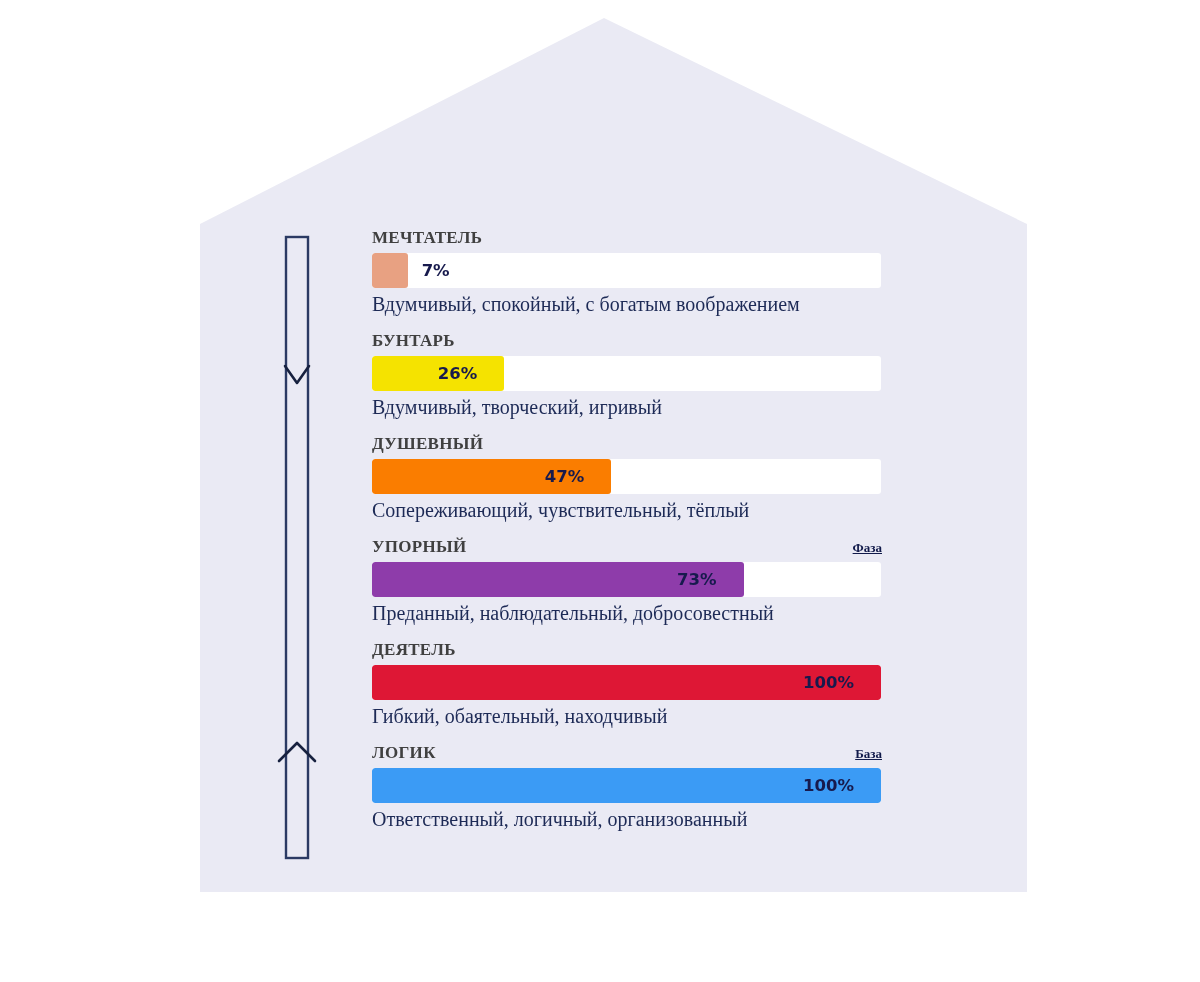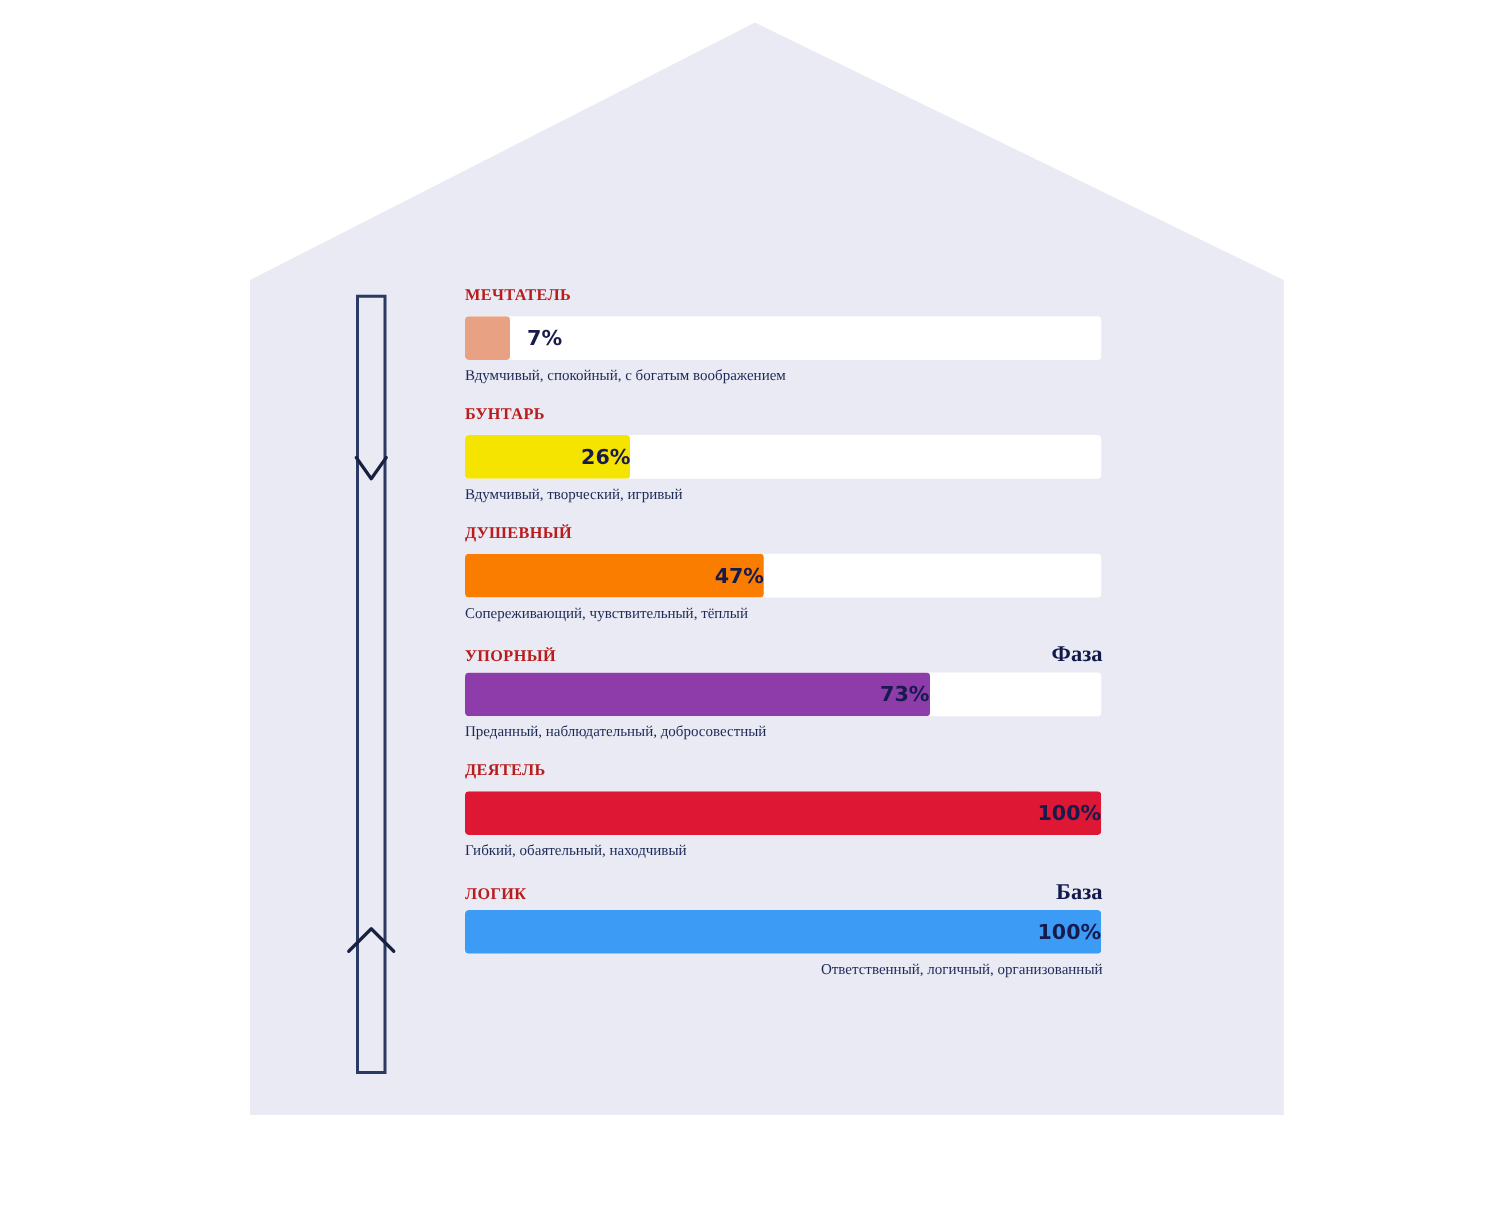--- a/index.html
+++ b/index.html
@@ -39,45 +39,46 @@
     position: absolute;
     left: 372px;
     top: 228px;
     width: 510px;
   }
 
   .row {
     position: relative;
     margin-bottom: 15px;
   }
-  .row:last-child { margin-bottom: 0; text-align: right; }
+  .row:last-child { margin-bottom: 0; }
 
   .row-head {
     display: flex;
     align-items: baseline;
     justify-content: space-between;
     height: 22px;
   }
 
   .row-title {
     font-family: "Liberation Serif", serif;
     font-weight: bold;
+    font-size: 17px;
+    letter-spacing: 0.3px;
+    color: #404040;
+    text-transform: uppercase;
+    white-space: nowrap;
+  }
+
+  .row-tag {
+    font-family: "Liberation Serif", serif;
+    font-weight: bold;
     font-size: 13px;
-    letter-spacing: 0.3px;
-    color: #b91c1c;
-    text-transform: uppercase;
-    white-space: nowrap;
-  }
-
-  .row-tag {
-    font-family: "Liberation Serif", serif;
-    font-weight: bold;
-    font-size: 18px;
     color: #111a4a;
     white-space: nowrap;
+    text-decoration: underline;
   }
   .row-tag.empty { visibility: hidden; }
 
   .track {
     position: relative;
     width: 509px;
     height: 35px;
     background: #ffffff;
     border-radius: 3px;
     margin-top: 3px;
@@ -93,35 +94,35 @@
     display: flex;
     align-items: center;
     justify-content: flex-end;
   }
 
   .fill-value {
     font-family: "DejaVu Sans", sans-serif;
     font-weight: bold;
     font-size: 16.5px;
     color: #171a4d;
-    padding-right: 0;
+    padding-right: 27px;
     white-space: nowrap;
   }
   
   .fill.tiny { overflow: visible; }
   .fill.tiny .fill-value {
     position: absolute;
     left: 100%;
     padding-right: 0;
     padding-left: 14px;
   }
 
   .row-desc {
     font-family: "Liberation Serif", serif;
-    font-size: 12px;
+    font-size: 20px;
     color: #1d2a56;
     margin-top: 5px;
     white-space: nowrap;
   }
 </style>
 </head>
 <body>
 
 <div id="stage">
 

